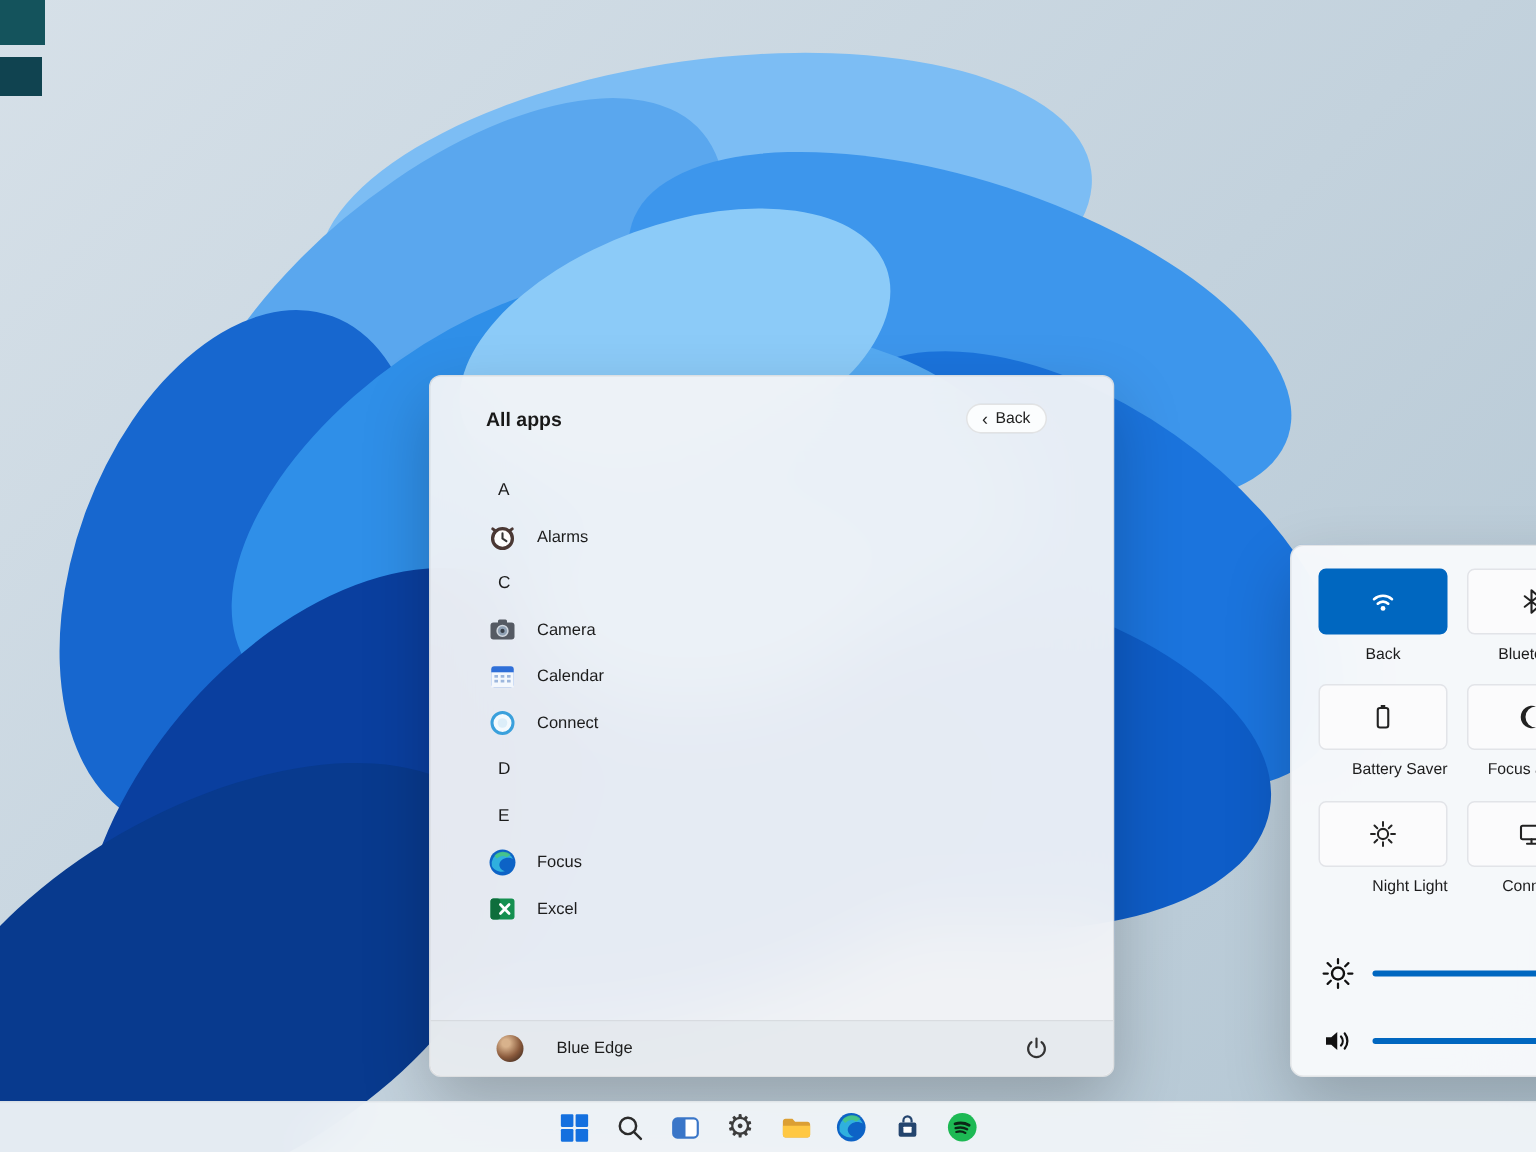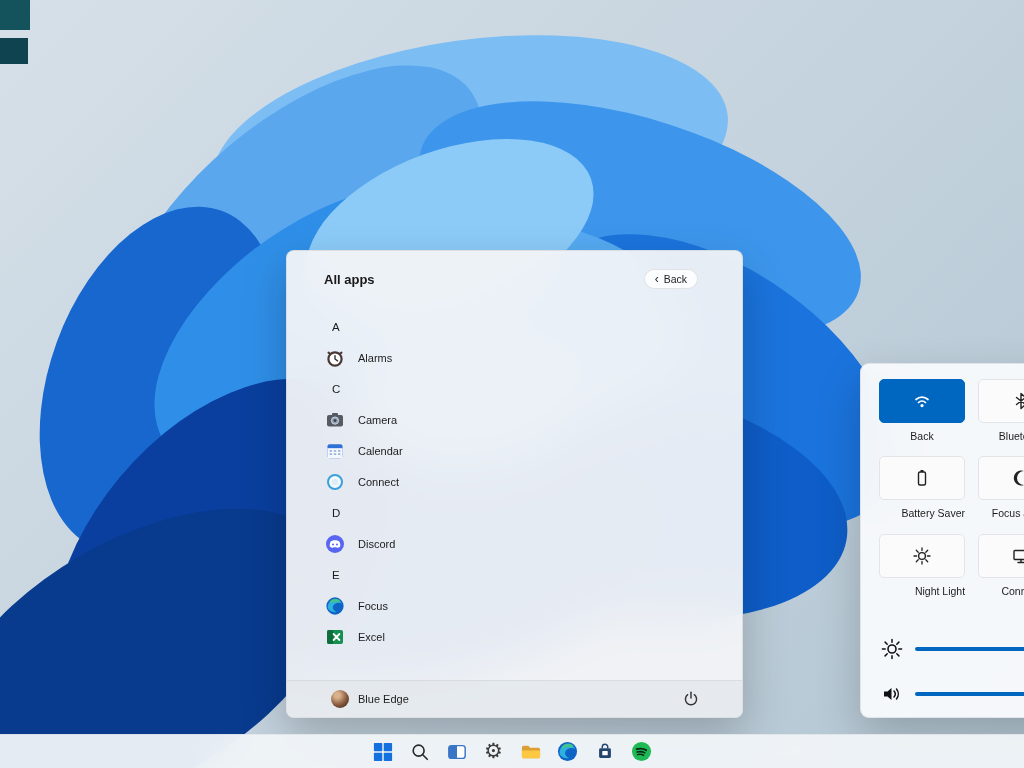--- a/index.html
+++ b/index.html
@@ -36,21 +36,21 @@
   .section-row { height:31px; display:flex; align-items:center; padding-left:8px; font-size:11.5px; color:#1b1b1b; border-radius:4px; }
   .app-row { height:31px; display:flex; align-items:center; gap:13px; padding-left:1px; border-radius:4px; }
   .app-ic { width:20px; height:20px; display:flex; align-items:center; justify-content:center; flex:0 0 20px; }
   .app-label { font-size:11px; color:#1c1c1c; }
   .user-bar {
     height:37px; background:rgba(228,231,236,0.85);
     border-top:1px solid rgba(0,0,0,0.06); border-radius:0 0 8px 8px;
     display:flex; align-items:center; justify-content:space-between;
     padding:0 40px 0 44px;
   }
-  .user { display:flex; align-items:center; gap:9px; cursor:pointer; }
+  .user { display:flex; align-items:center; gap:22px; cursor:pointer; }
   .avatar {
     width:18px; height:18px; border-radius:50%;
     background:radial-gradient(circle at 35% 30%, #d8b28c 15%, #8a5a3c 55%, #33231b 95%);
     flex:0 0 18px;
   }
   .user-name { font-size:11px; color:#1c1c1c; }
   .power-btn { background:none; border:none; cursor:pointer; width:22px; height:22px; display:flex; align-items:center; justify-content:center; }
 
   
   .quick-settings {
@@ -176,31 +176,20 @@
           <circle cx="10" cy="10" r="3.2" fill="#dceef9"></circle>
         </svg>
       </span>
       <span class="app-label">Connect</span>
     </div>
 
     <div class="section-row">
       <span>D</span>
     </div>
 
-    <div class="app-row">
-      <span class="app-ic">
-        <svg width="20" height="20" viewBox="0 0 20 20">
-          <circle cx="10" cy="10" r="9" fill="#5865f2"></circle>
-          <path d="M5.6 7.6c1.4-1 2.9-1.4 4.4-1.4s3 .4 4.4 1.4c.8 1.6 1.1 3.2.9 4.9-1 .9-2.2 1.4-3.4 1.6l-.5-1c-.45.15-.9.2-1.4.2s-.95-.05-1.4-.2l-.5 1c-1.2-.2-2.4-.7-3.4-1.6-.2-1.7.1-3.3.9-4.9z" fill="#fff"></path>
-          <circle cx="8" cy="10.4" r="1" fill="#5865f2"></circle>
-            <circle cx="12" cy="10.4" r="1" fill="#5865f2"></circle>
-        </svg>
-      </span>
-      <span class="app-label">Discord</span>
-    </div>
 
     <div class="section-row">
       <span>E</span>
     </div>
 
     <div class="app-row">
       <span class="app-ic">
         <svg width="20" height="20" viewBox="0 0 22 22">
           <circle cx="11" cy="11" r="9.5" fill="#0d63c6"></circle>
           <path d="M3.2 13.5a8.2 8.2 0 0 1 15.5-5c-1.5-1-3.6-1.3-5.7-.7-3.1.9-4.9 3.5-4.1 6.2.5 1.7 2 3 3.9 3.5-4.4 1-8.2-1.2-9.6-4z" fill="#2fb0de"></path>

